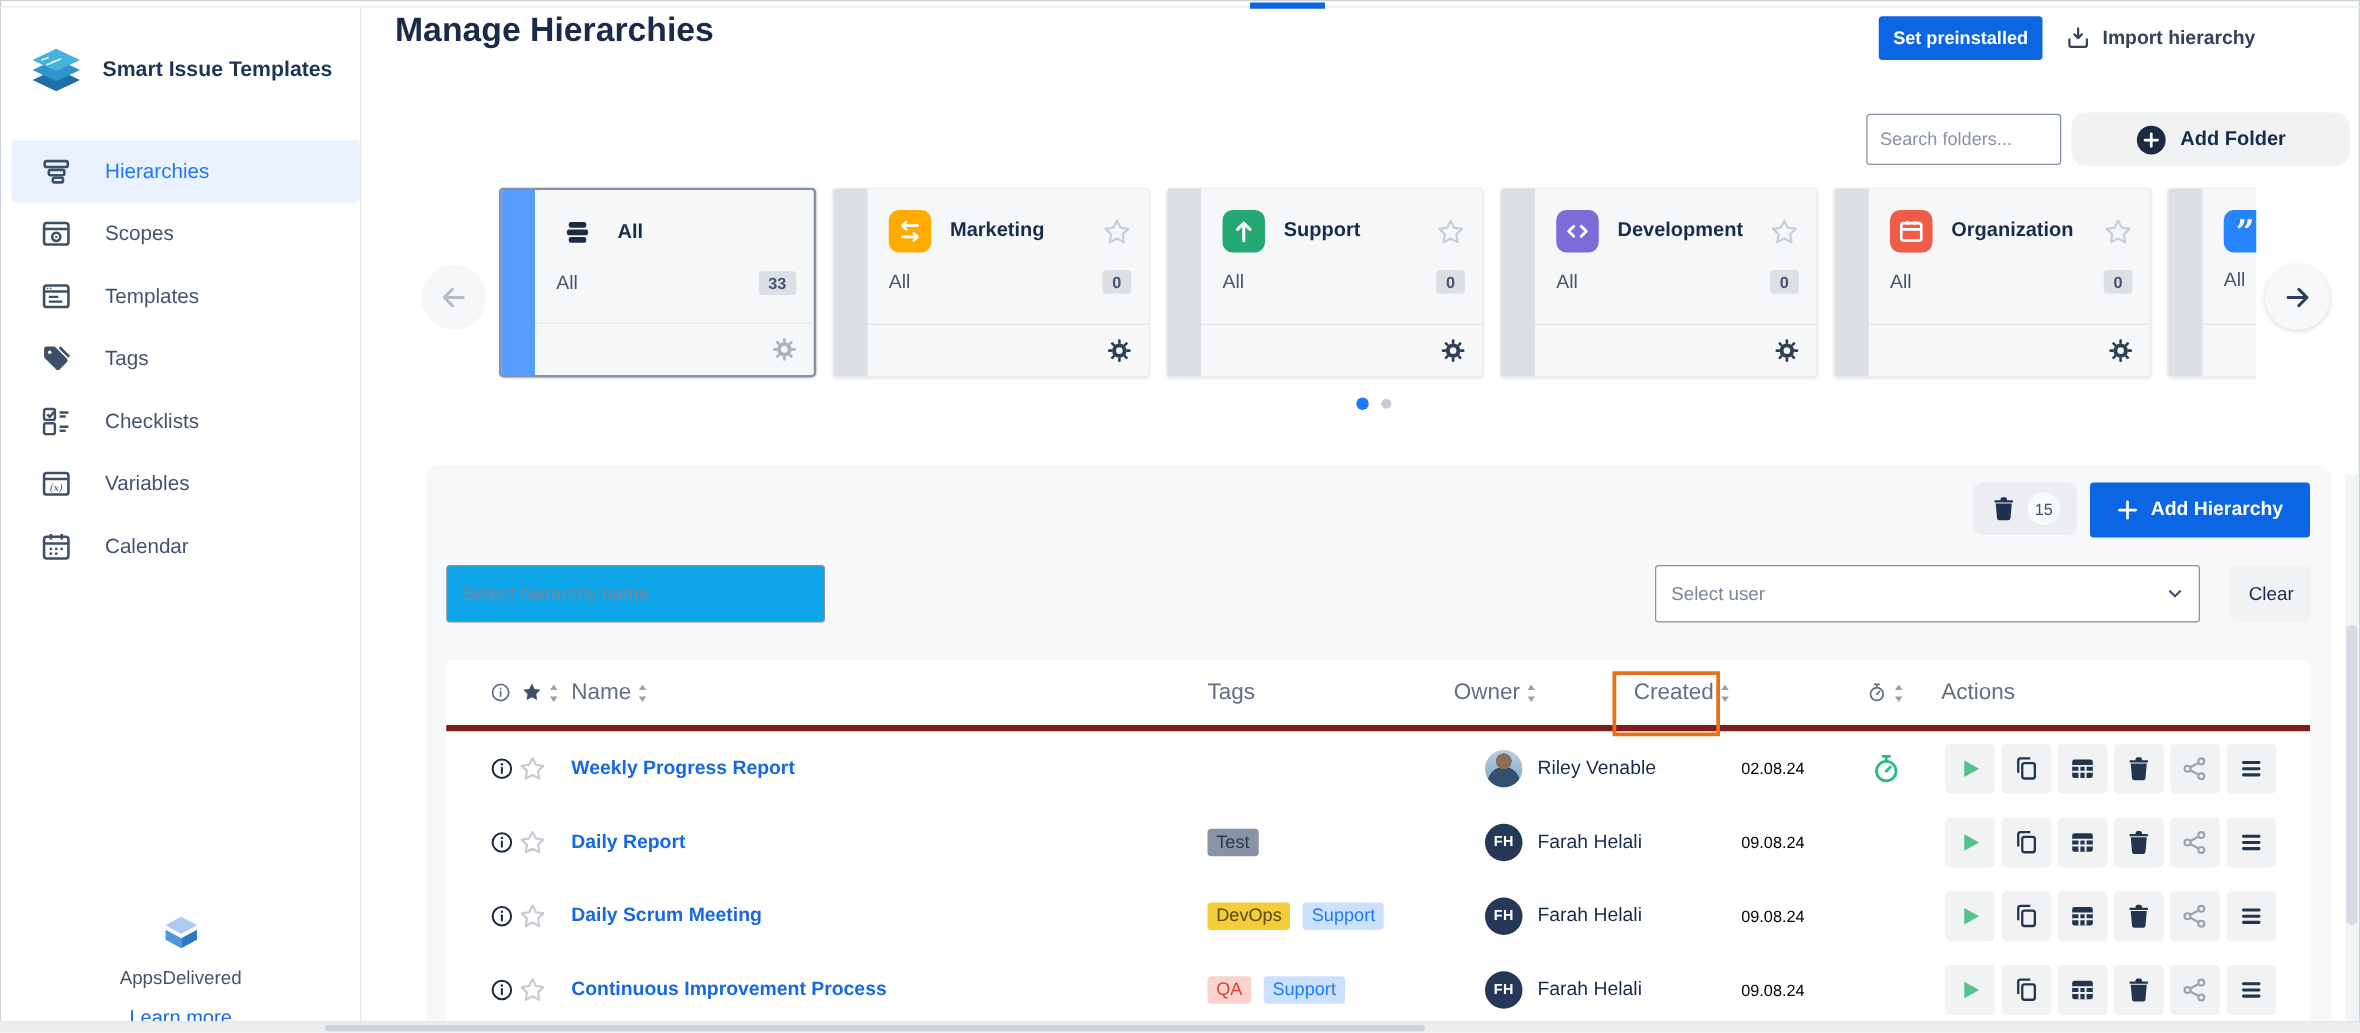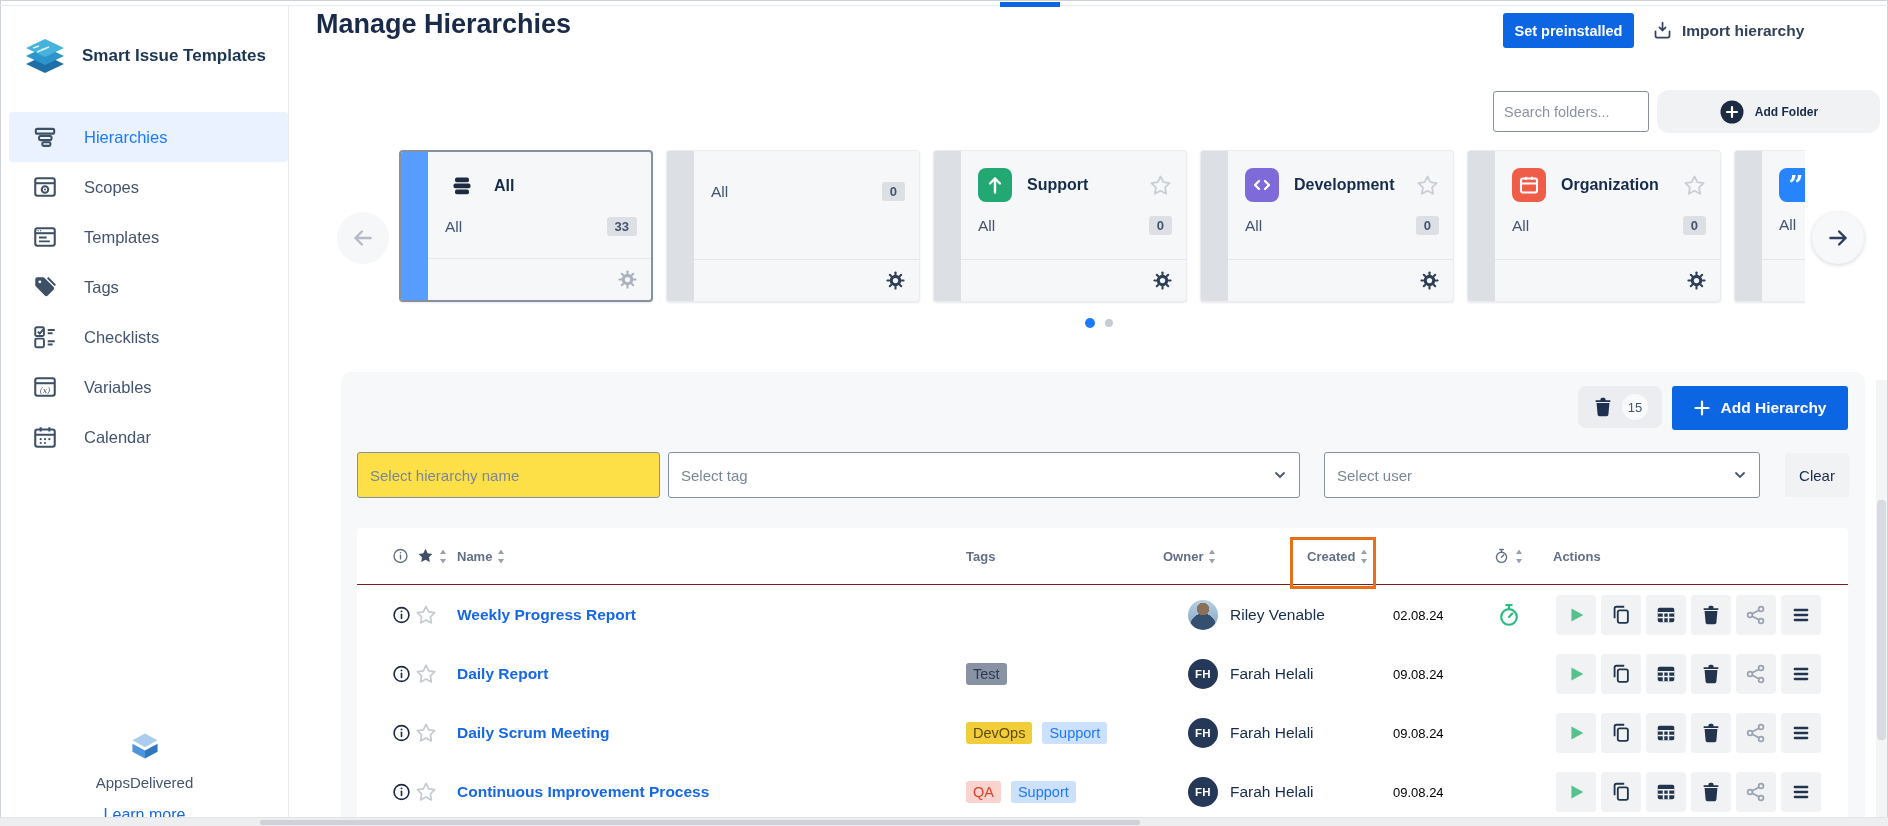--- a/index.html
+++ b/index.html
@@ -22,21 +22,21 @@
 .sf-brand{position:absolute;top:768px;left:0;right:0;font-size:15px;color:#44546F}
 .sf-link{position:absolute;top:800px;left:0;right:0;font-size:16px;color:#1668E3;cursor:pointer}
 
 .page-title{position:absolute;left:316px;top:9px;font-size:27px;font-weight:700;color:#1A2B4A}
 .btn-preinstalled{position:absolute;left:1503px;top:13px;width:131px;height:35px;background:#0C66E4;color:#fff;border:none;border-radius:3px;font-size:14.5px;font-weight:600;font-family:inherit;cursor:pointer}
 .import-link{position:absolute;left:1652px;top:13px;height:35px;display:flex;align-items:center;gap:9px;font-size:15.5px;font-weight:600;color:#33415A;cursor:pointer}
 .import-link .iicon{width:21px;height:21px;display:flex;color:#33415A}
 
 .search-folders{position:absolute;left:1493px;top:91px;width:156px;height:41px;border:1.5px solid #8590A2;border-radius:3px;padding:0 10px;font-size:14.5px;color:#172B4D;font-family:inherit;background:#fff;outline:none}
 .search-folders::placeholder{color:#8993A4}
-.btn-add-folder{position:absolute;left:1657px;top:90px;width:223px;height:43px;background:#F1F2F4;border:none;border-radius:12px;display:flex;align-items:center;justify-content:center;gap:10px;font-size:12px;font-weight:600;color:#172B4D;font-family:inherit;cursor:pointer}
+.btn-add-folder{position:absolute;left:1657px;top:90px;width:223px;height:43px;background:#F1F2F4;border:none;border-radius:12px;display:flex;align-items:center;justify-content:center;gap:10px;font-size:16px;font-weight:600;color:#172B4D;font-family:inherit;cursor:pointer}
 .btn-add-folder .picon{width:26px;height:26px;display:flex}
 
 .car-arrow{position:absolute;width:52px;height:52px;border-radius:50%;border:none;display:flex;align-items:center;justify-content:center;cursor:pointer;z-index:4}
 .car-arrow svg{width:26px;height:26px}
 .car-left{left:337px;top:212px;background:#F6F7F8;color:#B4BBC6}
 .car-right{left:1812px;top:212px;background:#F7F8F9;color:#2C3E5D;box-shadow:0 1px 4px rgba(9,30,66,.18)}
 .cards{position:absolute;left:399px;top:150px;width:1406px;height:156px;overflow:hidden;display:flex;gap:13px}
 .card{flex:none;width:254px;height:152px;background:#F6F7F9;border:1px solid #EBECF0;border-radius:4px;display:flex;position:relative;box-shadow:0 1px 2px rgba(9,30,66,.10);cursor:pointer}
 .card.selected{border:2px solid #8590A2}
 .stripe{width:27px;background:#DCDFE4;border-radius:2px 0 0 2px;flex:none}
@@ -57,31 +57,31 @@
 .dot{border-radius:50%;cursor:pointer}
 .dot.on{width:10px;height:10px;background:#1D7AFC}
 .dot.off{width:8px;height:8px;background:#C7CCD4}
 
 .panel{position:absolute;left:341px;top:372px;width:1524px;height:446px;background:#F7F8F9;border-radius:10px 10px 0 0}
 .trash-pill{position:absolute;left:1237px;top:14px;width:84px;height:42px;background:#ECEDF0;border:none;border-radius:8px;display:flex;align-items:center;justify-content:center;gap:8px;cursor:pointer}
 .trash-pill .ticon{width:22px;height:22px;display:flex;color:#1E3050}
 .trash-badge{width:26px;height:26px;border-radius:50%;background:#F9FAFB;font-size:13px;color:#44546F;display:flex;align-items:center;justify-content:center}
 .btn-add-hier{position:absolute;left:1331px;top:14px;width:176px;height:44px;background:#0C66E4;color:#fff;border:none;border-radius:3px;font-size:15.5px;font-weight:700;font-family:inherit;display:flex;align-items:center;justify-content:center;gap:11px;cursor:pointer}
 .btn-add-hier .picon{width:16px;height:16px;display:flex}
-.filter-input{position:absolute;top:80px;height:46px;border:1.5px solid #8590A2;border-radius:3px;background:#fde047;padding:0 12px;font-size:15px;color:#172B4D;font-family:inherit;outline:none}
+.filter-input{position:absolute;top:80px;height:46px;border:1.5px solid #8590A2;border-radius:3px;background:#0ea5e9;padding:0 12px;font-size:15px;color:#172B4D;font-family:inherit;outline:none}
 .filter-input::placeholder{color:#7A869A}
 .filter-select{position:absolute;top:80px;height:46px;border:1.5px solid #8590A2;border-radius:3px;background:#fff;display:flex;align-items:center;padding:0 36px 0 12px;font-size:15px;color:#7A869A;cursor:pointer}
 .filter-select .chev{position:absolute;right:11px;width:16px;height:16px;color:#44546F;display:flex}
 .f-name{left:16px;width:303px}
 .f-tag{left:327px;width:632px}
 .f-user{left:983px;width:436px}
 .btn-clear{position:absolute;left:1444px;top:81px;width:64px;height:44px;background:#F1F2F4;border:none;border-radius:3px;font-size:15px;color:#172B4D;font-family:inherit;cursor:pointer}
 
 .table-card{position:absolute;left:16px;top:156px;width:1491px;height:290px;background:#fff;border-radius:4px 4px 0 0}
-.thead{position:relative;height:57px;border-bottom:1px solid #7f1d1d;font-size:13px;color:#626F86;font-weight:700}
+.thead{position:relative;height:57px;border-bottom:5px solid #7f1d1d;font-size:18px;color:#626F86;font-weight:400}
 .cell{position:absolute;top:50%;transform:translateY(-50%);display:flex;align-items:center;gap:5px}
 .hic{width:17px;height:17px;display:flex;color:#626F86}
 .hstar{width:17px;height:17px;display:flex;color:#3E4F66}
 .sort{width:9px;height:14px;display:flex;color:#98A1B0}
 .trow{position:relative;height:59px}
 .r-info{width:19px;height:19px;display:flex;color:#1C2B41}
 .r-star{width:22px;height:22px;display:flex;color:#C5CBD3;cursor:pointer}
 .r-name{font-size:15.5px;font-weight:600;color:#1668E3;cursor:pointer;white-space:nowrap}
 .tagbox{display:flex;gap:10px}
 .tag{padding:3px 7px;border-radius:3px;font-size:14.5px;white-space:nowrap}
@@ -280,20 +280,34 @@
                 </g>
                 <circle cx="12" cy="12" r="3" fill="#F6F7F9"></circle>
               </svg>
             </span>
       </div>
     </div>
   </div>
       <div class="card">
     <div class="stripe"></div>
     <div class="card-body">
+      <div class="card-top">
+        <span class="icon-box" style="background: rgb(255, 171, 0);">
+              <svg viewBox="0 0 24 24" fill="none" stroke="#FFF" stroke-width="2.2" stroke-linecap="round" stroke-linejoin="round">
+                <path d="M18 7.5H6m0 0l3-3m-3 3l3 3"></path>
+                <path d="M6 16.5h12m0 0l-3-3m3 3l-3 3"></path>
+              </svg>
+            </span>
+        <span class="card-title">Marketing</span>
+        <span class="card-star">
+              <svg viewBox="0 0 22 22" fill="none" stroke="currentColor" stroke-width="1.7" stroke-linejoin="round">
+                <path d="M11 2.4l2.7 5.4 6 .9-4.3 4.2 1 6-5.4-2.9-5.4 2.9 1-6L2.3 8.7l6-.9z"></path>
+              </svg>
+            </span>
+      </div>
       <div class="card-sub">
         <span class="card-subtitle">All</span>
         <span class="card-count">0</span>
       </div>
       <div class="card-foot">
         <span class="card-gear">
               <svg viewBox="0 0 24 24">
                 <g fill="currentColor">
                   <circle cx="12" cy="12" r="6.6"></circle>
                   <rect x="10.8" y="1.6" width="2.4" height="4.4" rx="1.1"></rect>
@@ -477,28 +491,20 @@
     <button class="btn-add-hier">
       <span class="picon">
           <svg viewBox="0 0 16 16" fill="none" stroke="#FFF" stroke-width="2.2" stroke-linecap="round">
             <path d="M8 1.5v13M1.5 8h13"></path>
           </svg>
         </span>
       <span>Add Hierarchy</span>
     </button>
 
     <input class="filter-input f-name" placeholder="Select hierarchy name" style="">
-    <div class="filter-select f-tag">
-      <span>Select tag</span>
-      <span class="chev">
-          <svg viewBox="0 0 16 16" fill="none" stroke="currentColor" stroke-width="1.8" stroke-linecap="round">
-            <path d="M4 6l4 4 4-4"></path>
-          </svg>
-        </span>
-    </div>
     <div class="filter-select f-user">
       <span>Select user</span>
       <span class="chev">
           <svg viewBox="0 0 16 16" fill="none" stroke="currentColor" stroke-width="1.8" stroke-linecap="round">
             <path d="M4 6l4 4 4-4"></path>
           </svg>
         </span>
     </div>
     <button class="btn-clear">Clear</button>
 

